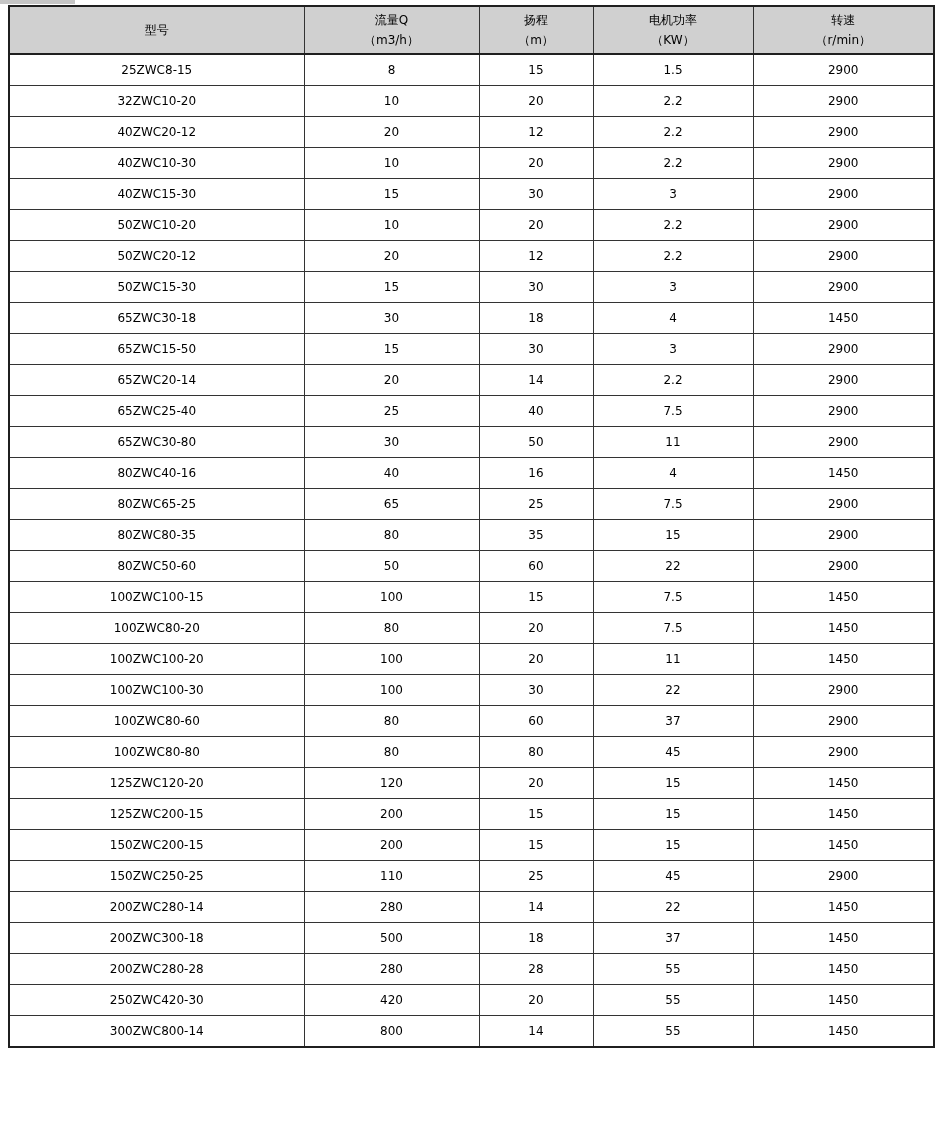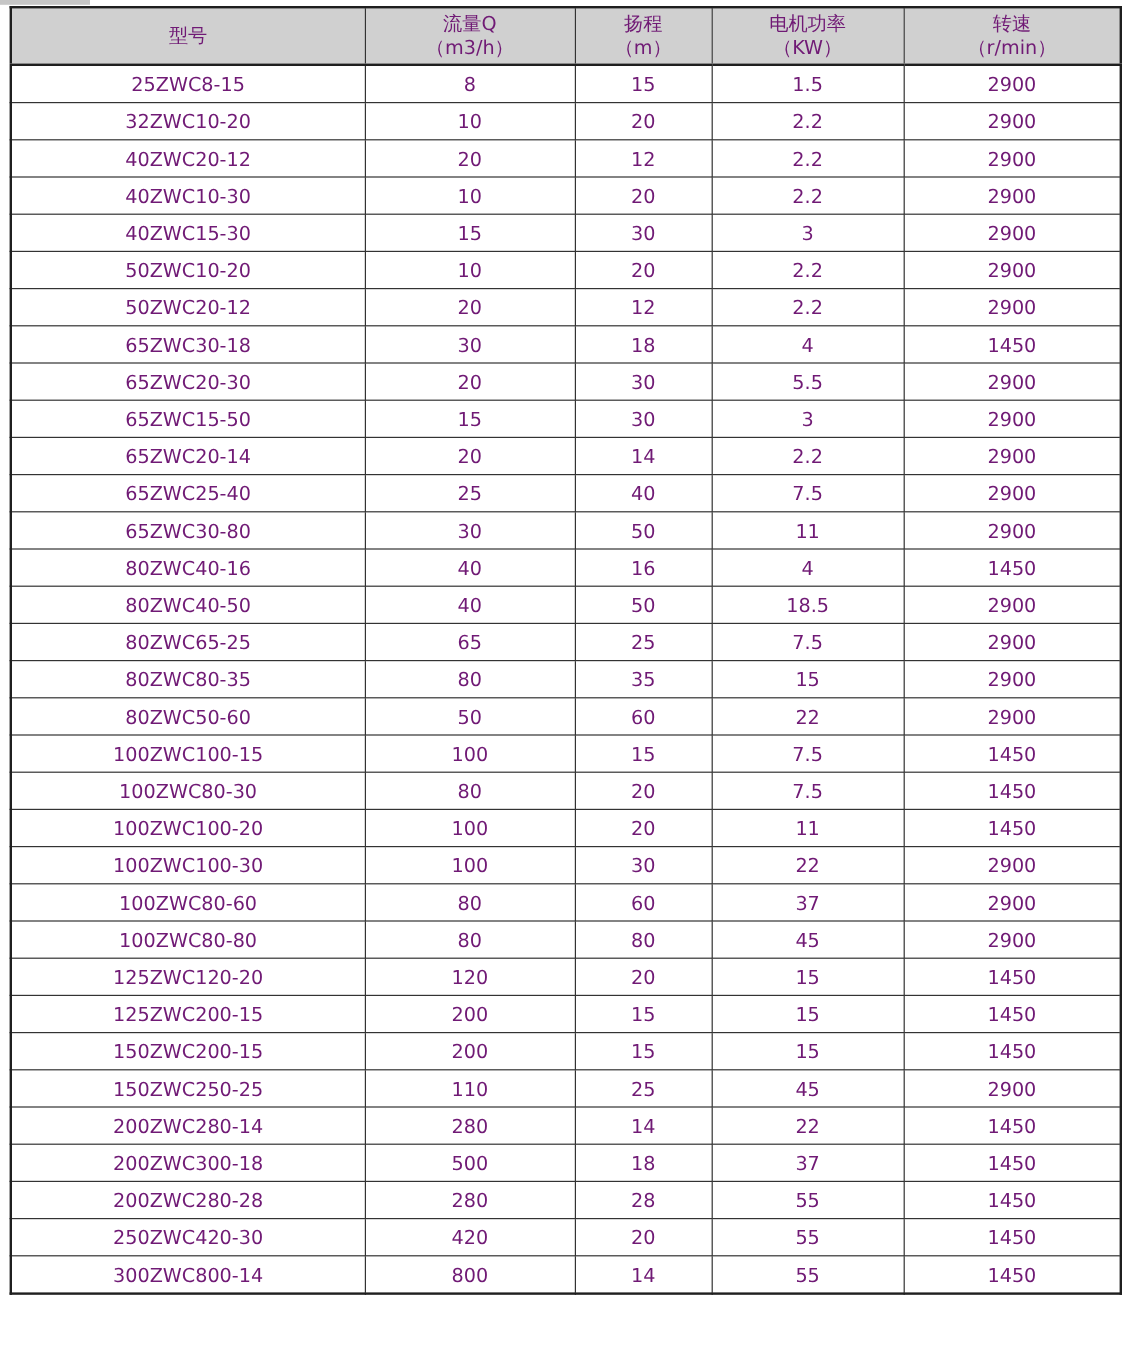--- a/index.html
+++ b/index.html
@@ -26,22 +26,22 @@
     background: #c6c6c6;
   }
   table.spec-table {
     position: absolute;
     left: 8px;
     top: 5px;
     width: 925px;
     border-collapse: collapse;
     table-layout: fixed;
     border: 2px solid #1f1f1f;
-    color: #701a75;
-    font-size: 16px;
+    color: #000000;
+    font-size: 12px;
   }
   table.spec-table th,
   table.spec-table td {
     border: 1px solid #333333;
     text-align: center;
     vertical-align: middle;
     padding: 0;
     overflow: hidden;
     white-space: nowrap;
   }
@@ -151,32 +151,32 @@
           <td>2900</td>
         </tr>
         <tr>
           <td>50ZWC20-12</td>
           <td>20</td>
           <td>12</td>
           <td>2.2</td>
           <td>2900</td>
         </tr>
         <tr>
+          <td>50ZWC15-30</td>
+          <td>15</td>
+          <td>30</td>
+          <td>3</td>
+          <td>2900</td>
+        </tr>
+        <tr>
           <td>65ZWC30-18</td>
           <td>30</td>
           <td>18</td>
           <td>4</td>
           <td>1450</td>
-        </tr>
-        <tr>
-          <td>65ZWC20-30</td>
-          <td>20</td>
-          <td>30</td>
-          <td>5.5</td>
-          <td>2900</td>
         </tr>
         <tr>
           <td>65ZWC15-50</td>
           <td>15</td>
           <td>30</td>
           <td>3</td>
           <td>2900</td>
         </tr>
         <tr>
           <td>65ZWC20-14</td>
@@ -200,27 +200,20 @@
           <td>2900</td>
         </tr>
         <tr>
           <td>80ZWC40-16</td>
           <td>40</td>
           <td>16</td>
           <td>4</td>
           <td>1450</td>
         </tr>
         <tr>
-          <td>80ZWC40-50</td>
-          <td>40</td>
-          <td>50</td>
-          <td>18.5</td>
-          <td>2900</td>
-        </tr>
-        <tr>
           <td>80ZWC65-25</td>
           <td>65</td>
           <td>25</td>
           <td>7.5</td>
           <td>2900</td>
         </tr>
         <tr>
           <td>80ZWC80-35</td>
           <td>80</td>
           <td>35</td>
@@ -235,21 +228,21 @@
           <td>2900</td>
         </tr>
         <tr>
           <td>100ZWC100-15</td>
           <td>100</td>
           <td>15</td>
           <td>7.5</td>
           <td>1450</td>
         </tr>
         <tr>
-          <td>100ZWC80-30</td>
+          <td>100ZWC80-20</td>
           <td>80</td>
           <td>20</td>
           <td>7.5</td>
           <td>1450</td>
         </tr>
         <tr>
           <td>100ZWC100-20</td>
           <td>100</td>
           <td>20</td>
           <td>11</td>

